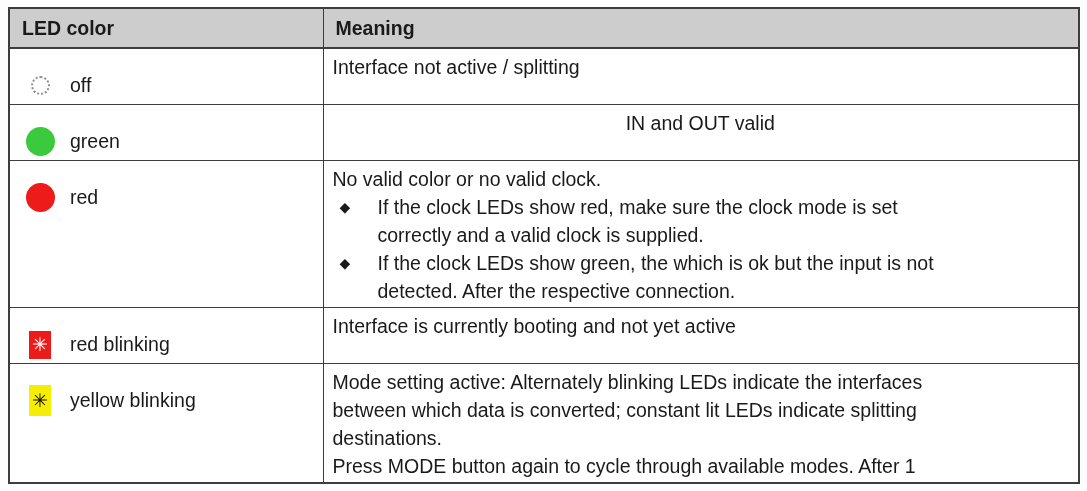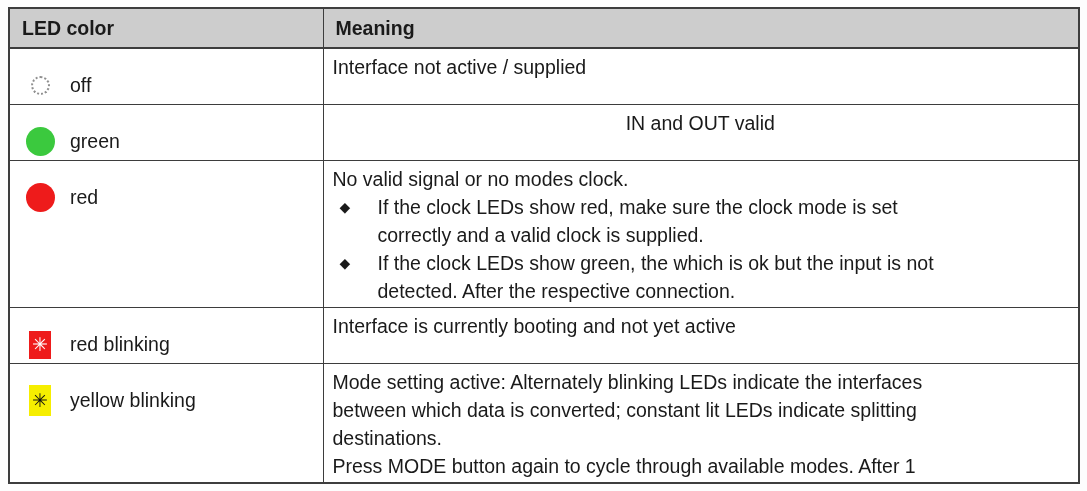--- a/index.html
+++ b/index.html
@@ -137,21 +137,21 @@
       <tr class="r-off">
         <td class="ledcol">
           <div class="ledcell">
             <span class="ledwrap">
                 <span class="led-off"></span>
               </span>
             <span class="ledlabel">off</span>
           </div>
         </td>
         <td class="meaning">
-          <div class="m-line">Interface not active / supplied</div>
+          <div class="m-line">Interface not active / splitting</div>
         </td>
       </tr>
       <tr class="r-green">
         <td class="ledcol">
           <div class="ledcell">
             <span class="ledwrap">
                 <span class="led-green"></span>
               </span>
             <span class="ledlabel">green</span>
           </div>
@@ -163,21 +163,21 @@
       <tr class="r-red">
         <td class="ledcol">
           <div class="ledcell">
             <span class="ledwrap">
                 <span class="led-red"></span>
               </span>
             <span class="ledlabel">red</span>
           </div>
         </td>
         <td class="meaning">
-          <div class="m-line">No valid signal or no modes clock.</div>
+          <div class="m-line">No valid color or no valid clock.</div>
           <div class="bullet-row">
             <span class="bullet">◆</span>
             <span class="bullet-text"><span><span>If the </span><b>clock</b><span> LEDs show red, make sure the clock mode is set</span></span><br>
             <span>correctly and a valid clock is supplied.</span></span>
           </div>
           <div class="bullet-row">
             <span class="bullet">◆</span>
             <span class="bullet-text"><span><span>If the </span><b>clock</b><span> LEDs show green, the which is ok but the input is not</span></span><br>
             <span>detected. After the respective connection.</span></span>
           </div>

